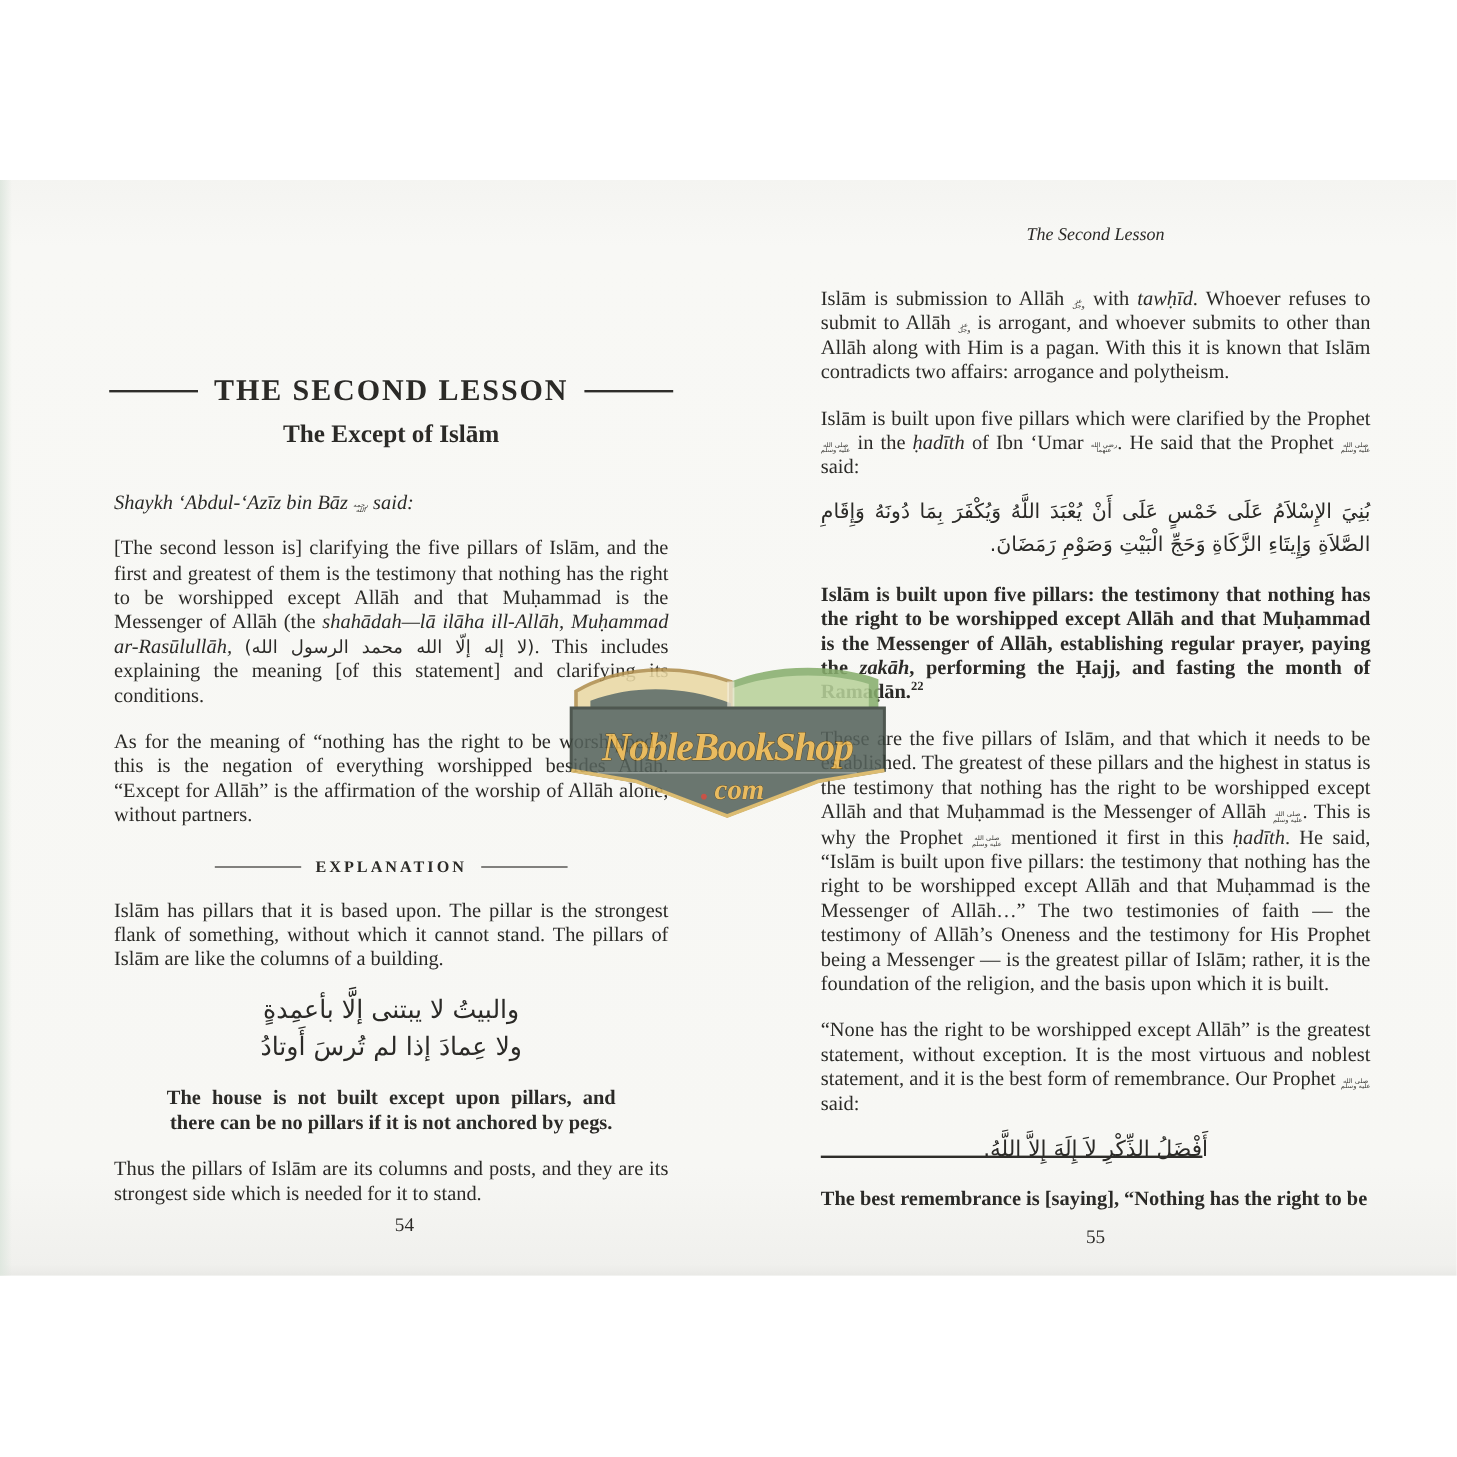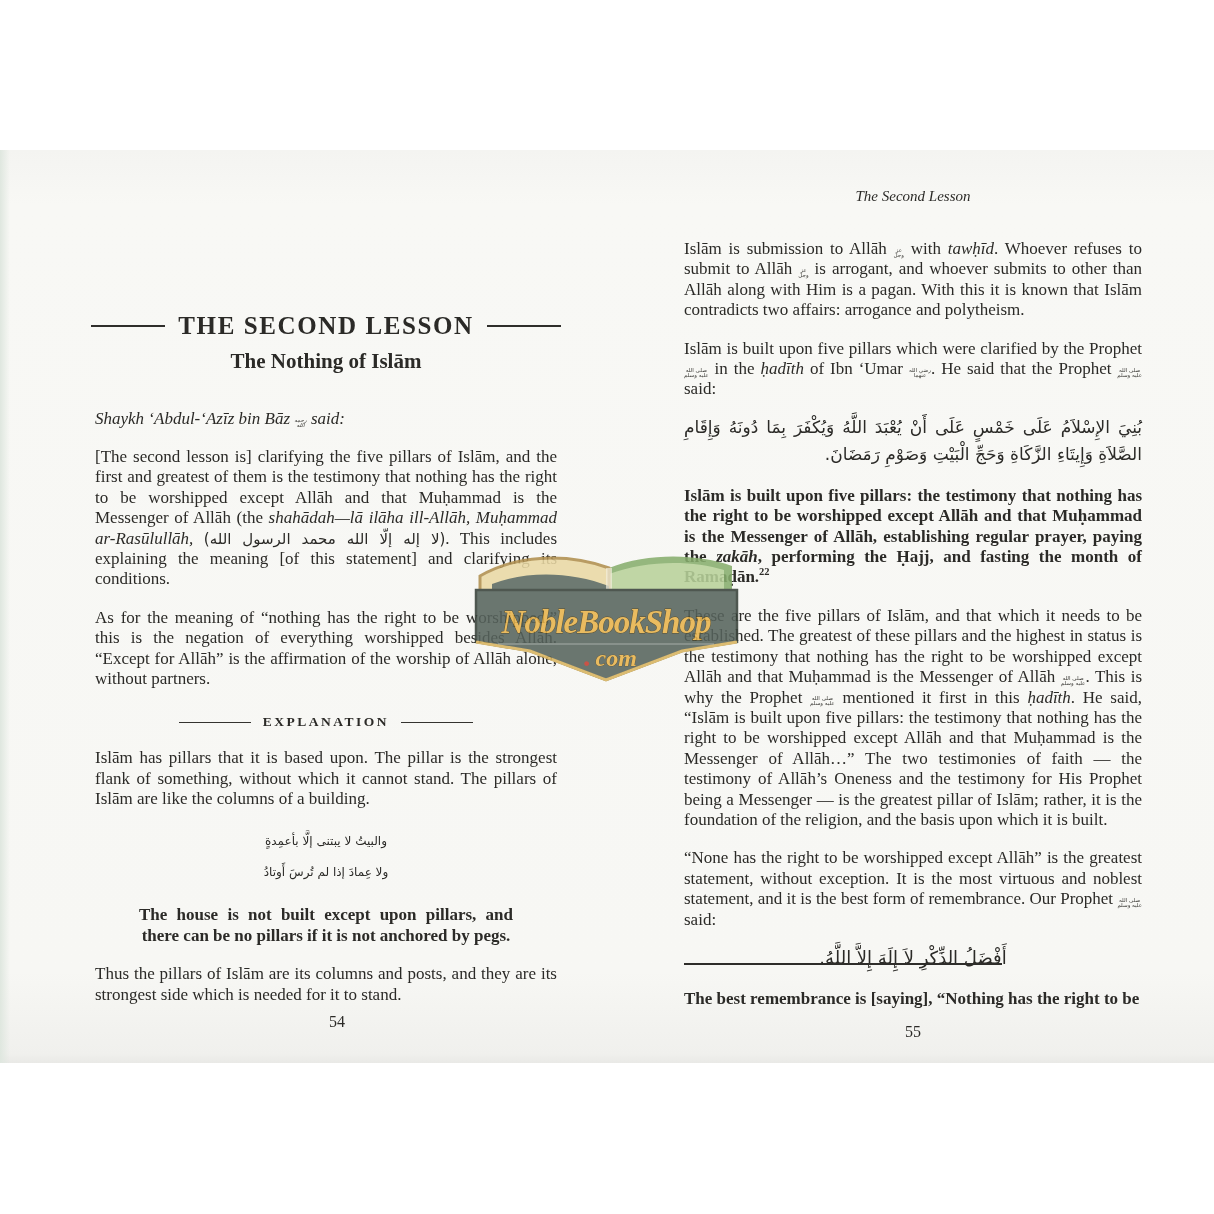--- a/index.html
+++ b/index.html
@@ -24,21 +24,21 @@
   .subtitle{text-align:center;font-size:21px;font-weight:bold;margin:9px 0 0 0;}
 
   .attribution{font-style:italic;font-size:17px;margin:35px 0 0 0;}
   p.body{font-size:17px;line-height:20.4px;text-align:justify;margin:18px 0 0 0;}
 
   .explain-row{display:flex;align-items:center;justify-content:center;gap:12px;margin:25px 0 4px 0;}
   .explain-rule{width:72px;height:1.5px;background:#34332f;flex:0 0 auto;}
   .explain-text{font-size:13.5px;font-weight:bold;letter-spacing:2.5px;}
 
   .arabic-center{font-family:"DejaVu Sans",sans-serif;direction:rtl;text-align:center;
-    font-size:12px;line-height:31px;margin:16px 0 0 0;}
+    font-size:21px;line-height:31px;margin:16px 0 0 0;}
   .bold-center{font-weight:bold;font-size:17px;line-height:21.2px;margin:16px 44px 0 44px;
     text-align:justify;text-align-last:center;}
   .arabic-hadith{font-family:"DejaVu Sans",sans-serif;direction:rtl;text-align:justify;
     font-size:17px;line-height:27px;margin:14px 0 0 0;}
   .bold-just{font-weight:bold;line-height:20.6px;}
   .bold-line{font-weight:bold;font-size:17px;margin:16px 0 0 0;}
   .running-header{text-align:center;font-style:italic;font-size:15px;margin:0 0 34px 0;}
 
   .seg-i{font-style:italic;}
   .seg-sup{vertical-align:super;font-size:10.5px;line-height:0;}
@@ -64,21 +64,21 @@
 <div class="paper">
   <div class="paper-left-edge"></div>
 </div>
 
 <section class="col-left">
   <div class="title-row">
     <span class="title-rule"></span>
     <h1 class="title-text">THE SECOND LESSON</h1>
     <span class="title-rule"></span>
   </div>
-  <h2 class="subtitle">The Nothing of Islām</h2>
+  <h2 class="subtitle">The Except of Islām</h2>
   <p class="attribution"><span class="seg-i">Shaykh ‘Abdul-‘Azīz bin Bāz </span><span class="seg-hon">رحمه<br>الله</span><span class="seg-i"> said:</span></p>
   <p class="body"><span class="seg-n">[The second lesson is] clarifying the five pillars of Islām, and the first and greatest of them is the testimony that nothing has the right to be worshipped except Allāh and that Muḥammad is the Messenger of Allāh (the </span><span class="seg-i">shahādah—lā ilāha ill-Allāh, Muḥammad ar-Rasūlullāh,</span><span class="seg-n"> </span><span class="seg-ar" dir="rtl">(لا إله إلّا الله محمد الرسول الله)</span><span class="seg-n">. This includes explaining the meaning [of this statement] and clarifying its conditions.</span></p>
   <p class="body"><span class="seg-n">As for the meaning of “nothing has the right to be worshipped,” this is the negation of everything worshipped besides Allāh. “Except for Allāh” is the affirmation of the worship of Allāh alone, without partners.</span></p>
   <div class="explain-row">
     <span class="explain-rule"></span>
     <span class="explain-text">EXPLANATION</span>
     <span class="explain-rule"></span>
   </div>
   <p class="body"><span class="seg-n">Islām has pillars that it is based upon. The pillar is the strongest flank of something, without which it cannot stand. The pillars of Islām are like the columns of a building.</span></p>
   <div class="arabic-center">

